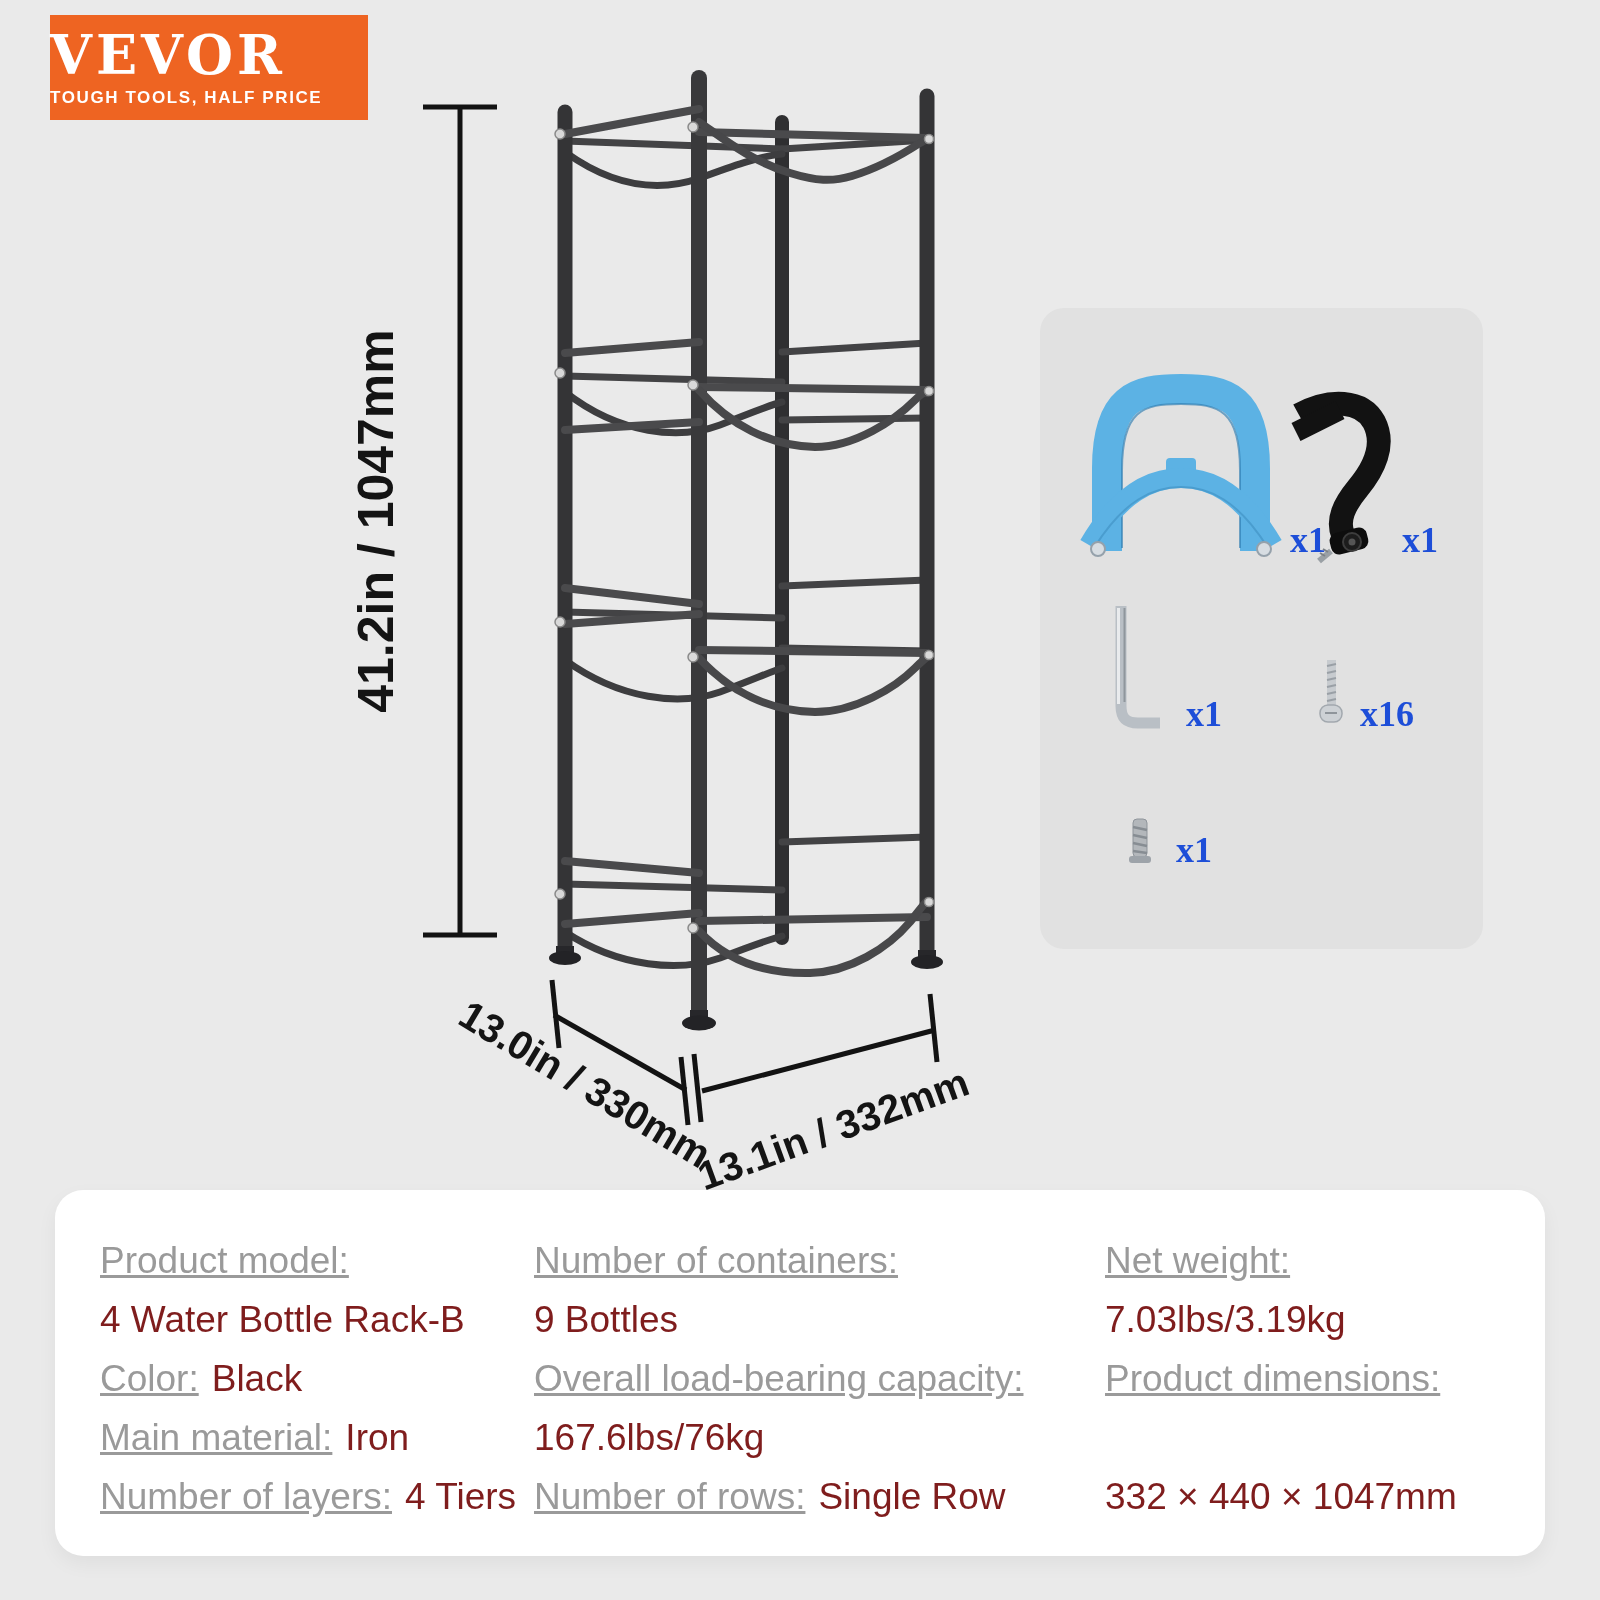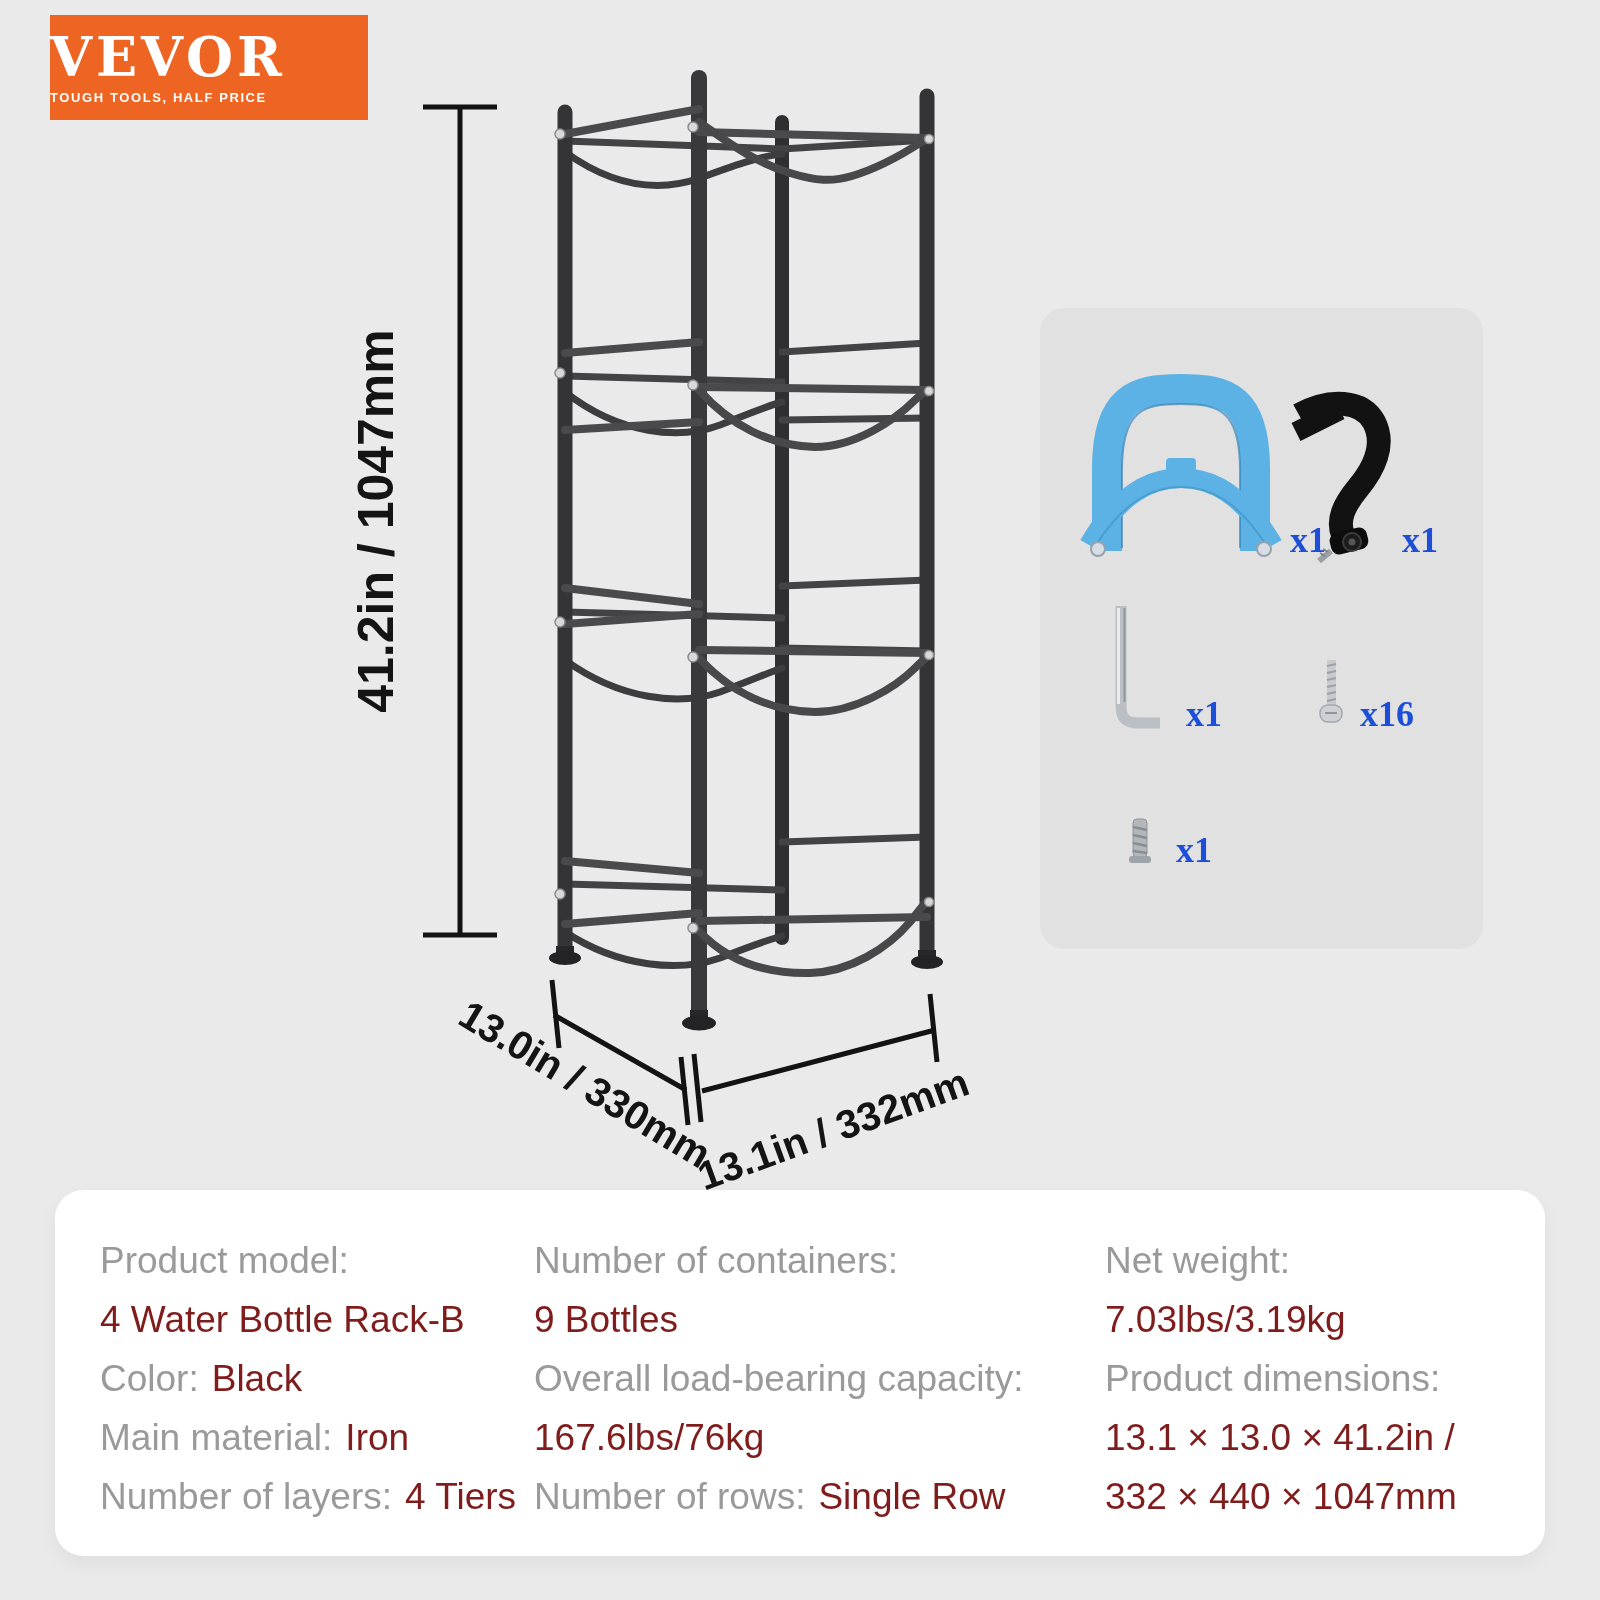--- a/index.html
+++ b/index.html
@@ -3,35 +3,35 @@
 <meta charset="utf-8">
 <style>
   html,body{margin:0;padding:0;background:#eaeaea;}
   .stage{position:relative;width:1600px;height:1600px;background:#eaeaea;overflow:hidden;
          font-family:"Liberation Sans","DejaVu Sans",sans-serif;}
   
   .logo{position:absolute;left:50px;top:15px;width:318px;height:105px;background:#ee6422;
         display:flex;flex-direction:column;justify-content:center;}
   .logo .brand{font-family:"DejaVu Serif","Liberation Serif",serif;font-weight:700;color:#ffffff;
         font-size:54px;line-height:54px;letter-spacing:4px;}
-  .logo .tagline{color:#ffffff;font-weight:700;font-size:13px;letter-spacing:1.6px;margin-top:6px;}
+  .logo .tagline{color:#ffffff;font-weight:700;font-size:17px;letter-spacing:1.6px;margin-top:6px;}
   
   svg.layer{position:absolute;left:0;top:0;}
   svg text.dim{font:700 50px "Liberation Sans","DejaVu Sans",sans-serif;fill:#141414;}
   svg text.dim-sm{font:700 40px "Liberation Sans","DejaVu Sans",sans-serif;fill:#141414;}
   
   .acc-panel{position:absolute;left:1040px;top:308px;width:443px;height:641px;background:#e1e1e1;
              border-radius:24px;}
   .qty{position:absolute;font-weight:700;font-size:36px;color:#1d4ed8;line-height:1;font-family:Liberation Serif, serif;}
   
   .spec-panel{position:absolute;left:55px;top:1190px;width:1490px;height:366px;background:#ffffff;
               border-radius:28px;box-shadow:0 8px 20px rgba(0,0,0,0.05);}
   .spec-col{position:absolute;top:0;height:100%;}
   .spec-row{position:absolute;display:flex;gap:13px;white-space:nowrap;font-size:37px;line-height:44px;}
-  .spec-row .lbl{color:#9a9a9a;}
+  .spec-row .lbl{color:#9a9a9a;text-decoration:underline;}
   .spec-row .val{color:#7f1d1d;}
 </style>
 </head>
 <body>
 
 <div class="stage">
 
   <div class="logo">
     <div class="brand">VEVOR</div>
     <div class="tagline">TOUGH TOOLS, HALF PRICE</div>
@@ -238,21 +238,18 @@
     <div class="spec-col" style="left:1050px;width:430px">
       <div class="spec-row" style="top:49px">
         <span class="lbl">Net weight:</span>
         </div>
       <div class="spec-row" style="top:108px">
         <span class="val">7.03lbs/3.19kg</span>
         </div>
       <div class="spec-row" style="top:167px">
         <span class="lbl">Product dimensions:</span>
         </div>
-      <div class="spec-row" style="top:226px">
-        <span class="val">13.1 × 13.0 × 41.2in /</span>
-        </div>
       <div class="spec-row" style="top:285px">
         <span class="val">332 × 440 × 1047mm</span>
         </div>
     </div>
   </div>
 </div>
 
 </body></html>

